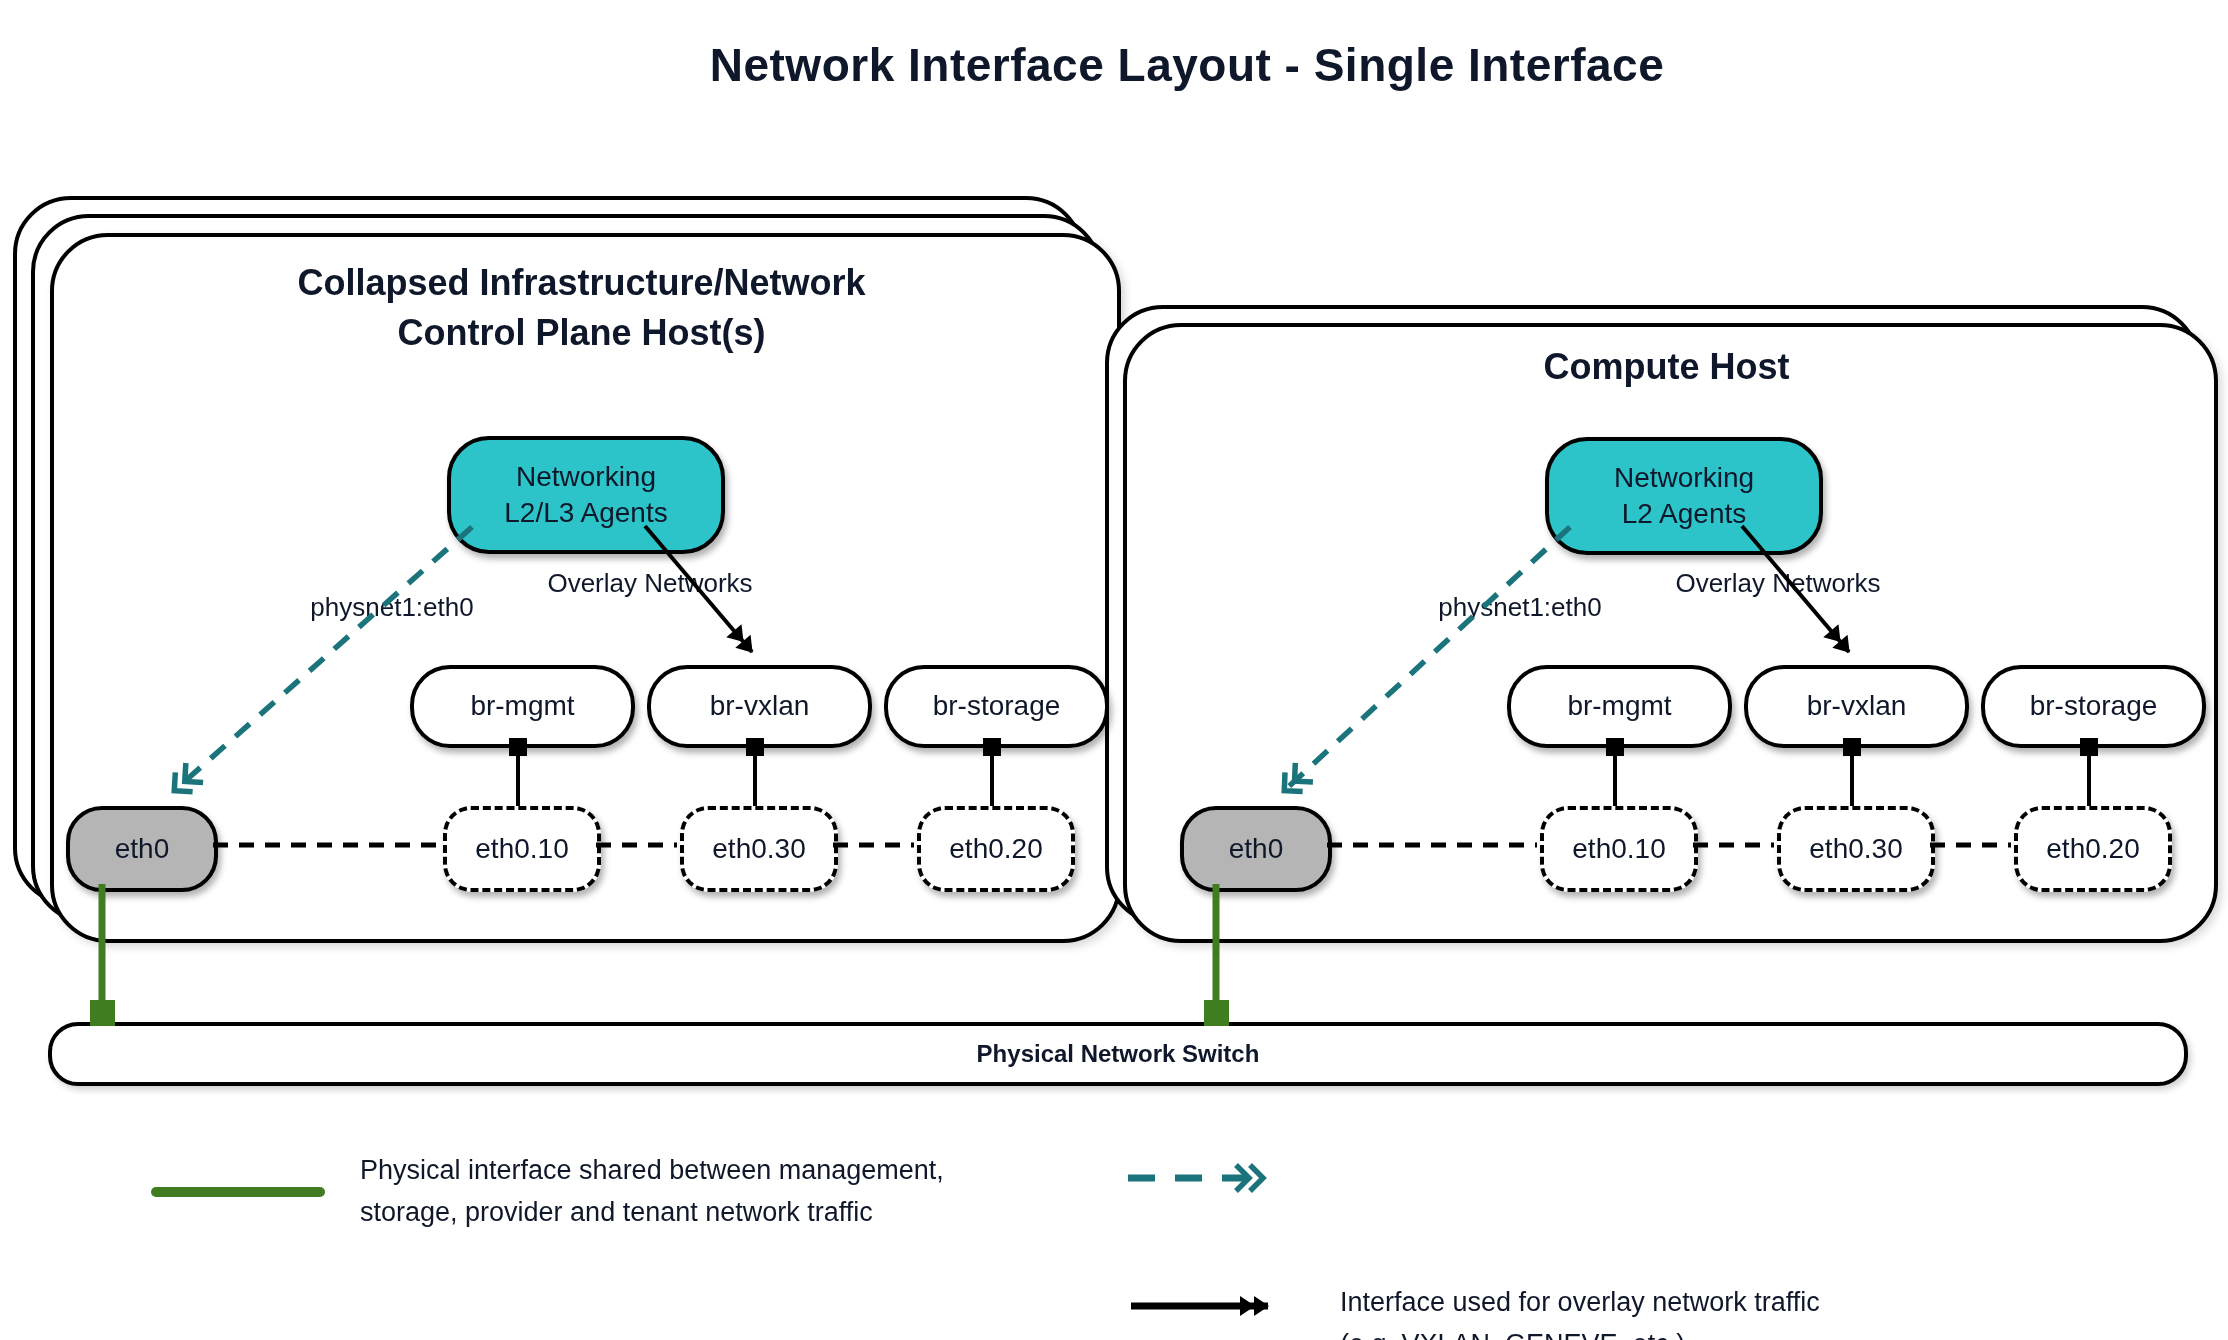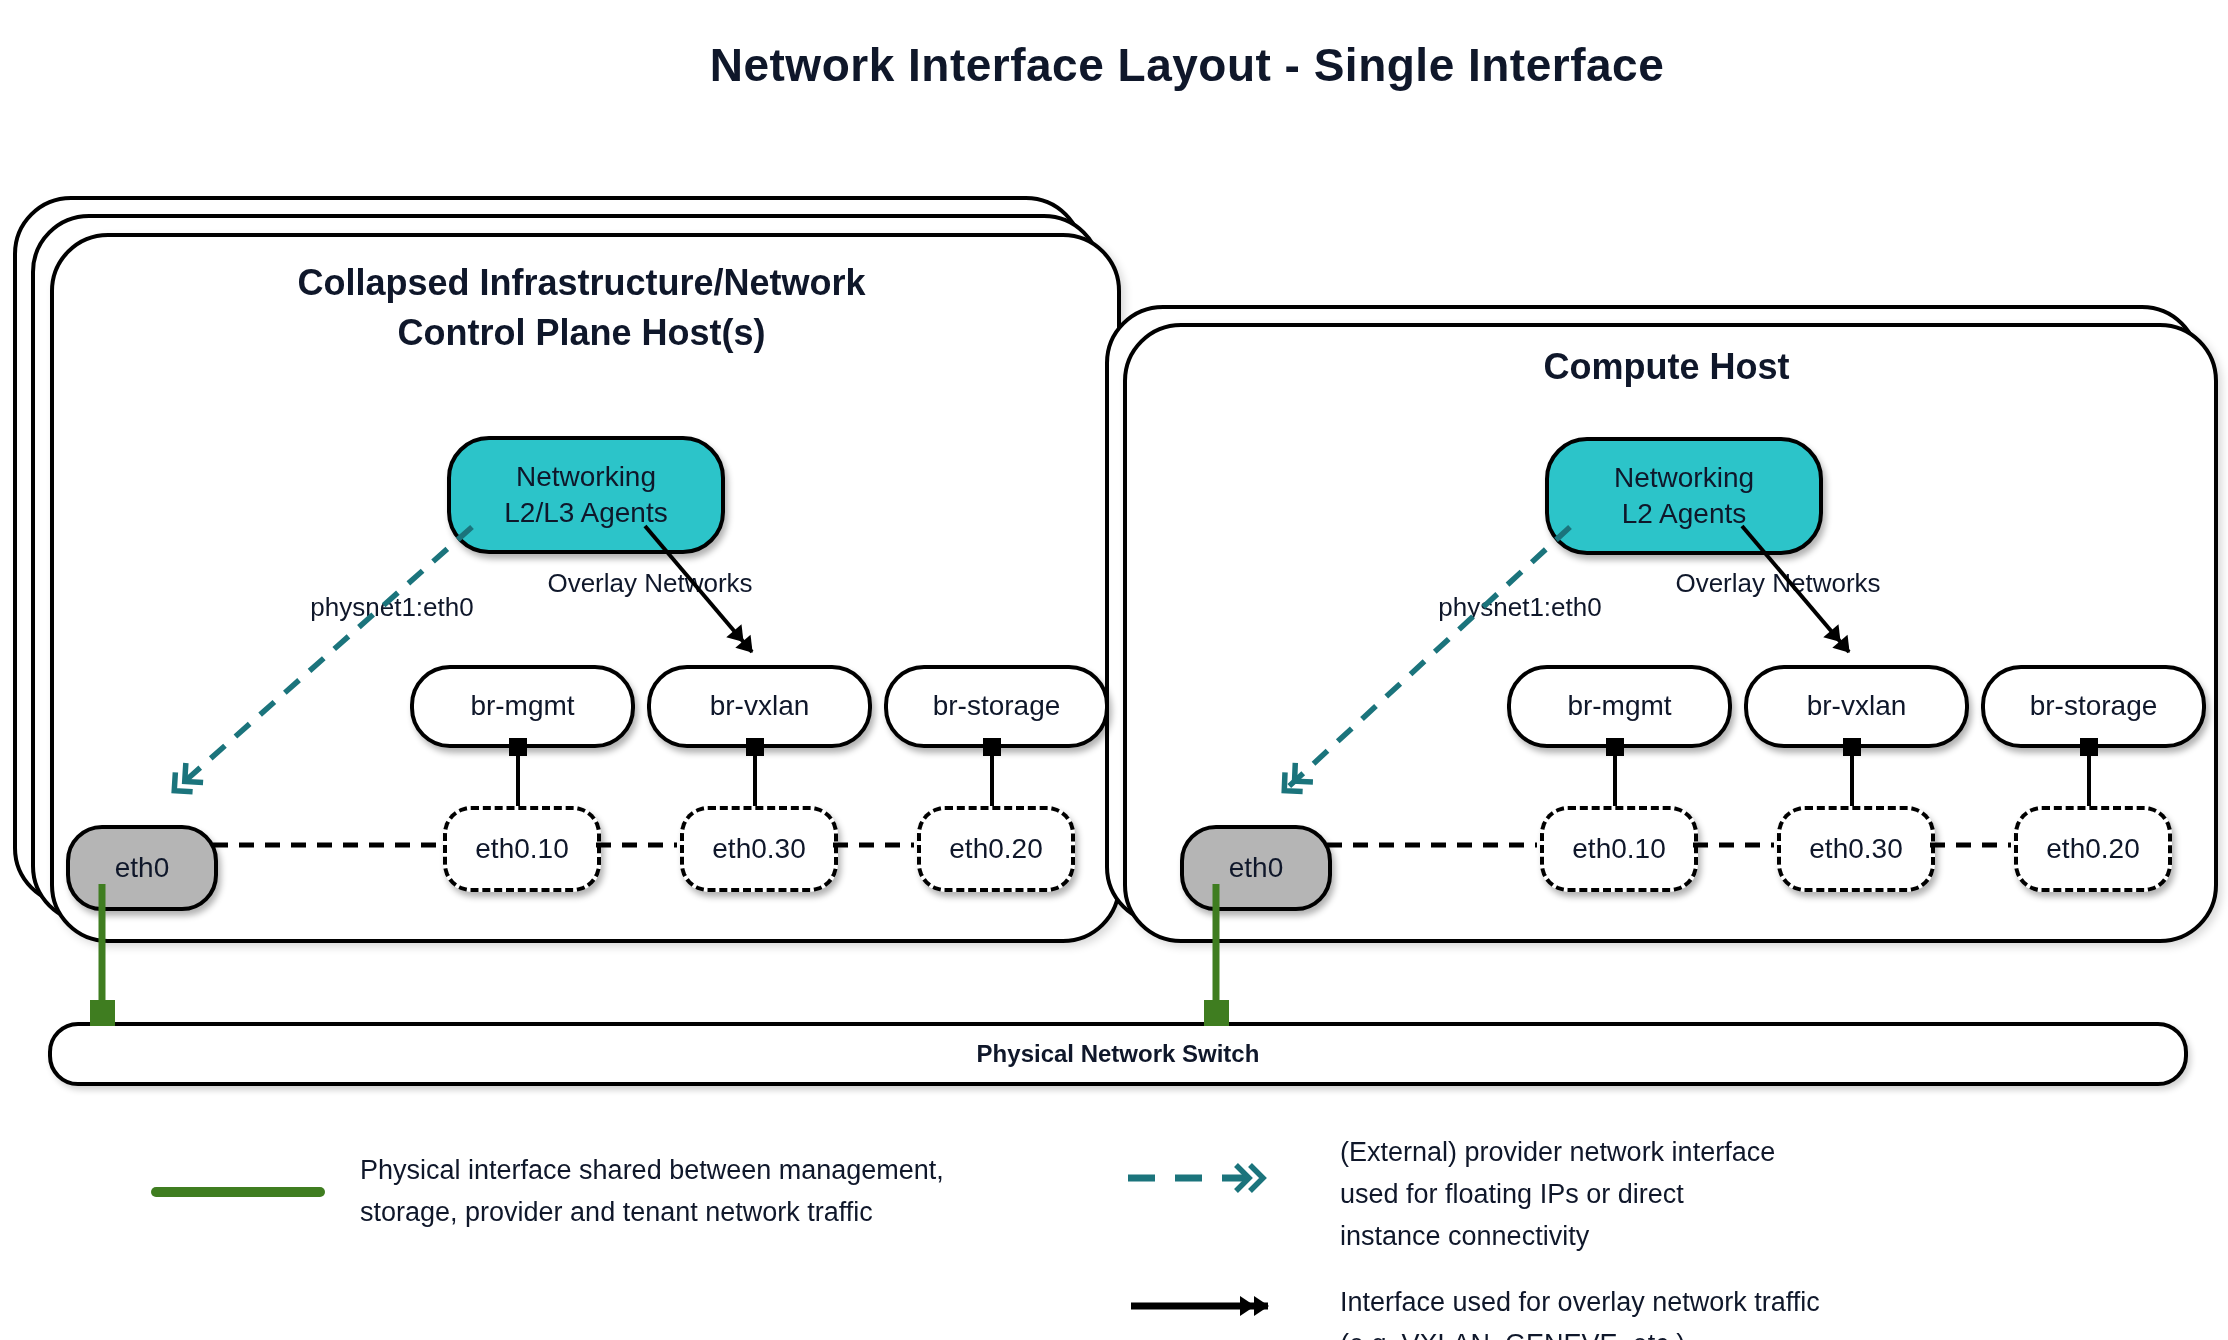--- a/index.html
+++ b/index.html
@@ -21,21 +21,21 @@
     line-height:1.38;white-space:pre-line;
   }
   .node{
     position:absolute;display:flex;align-items:center;justify-content:center;
     text-align:center;background:#fff;border:4px solid #000;
     font-size:28px;line-height:1.3;box-shadow:3px 5px 6px rgba(0,0,0,0.3);
     white-space:pre-line;
   }
   .agent{background:var(--c-teal_fill);border-radius:42px;margin-top:24px;}
   .bridge{border-radius:40px;text-align:center;}
-  .phys{background:var(--c-gray_fill);border-radius:36px;margin-top:19px;}
+  .phys{background:var(--c-gray_fill);border-radius:36px;}
   .vlan{border:4px dashed #000;border-radius:28px;}
   .edge-label{
     position:absolute;font-size:26px;text-align:center;transform:translateX(-50%);
     background:transparent;
   }
   #switch-bar{
     left:48px;top:1022px;width:2132px;height:56px;background:#fff;
     border:4px solid #000;border-radius:30px;display:flex;align-items:center;
     justify-content:center;font-size:24px;font-weight:bold;
     box-shadow:3px 4px 6px rgba(0,0,0,0.18);
@@ -91,23 +91,20 @@
   <div class="node vlan" style="left:1540px;top:806px;width:150px;height:78px;">eth0.10</div>
   <div class="node vlan" style="left:1777px;top:806px;width:150px;height:78px;">eth0.30</div>
   <div class="node vlan" style="left:2014px;top:806px;width:150px;height:78px;">eth0.20</div>
 
   <div id="switch-bar" class="abs">
     <span>Physical Network Switch</span>
   </div>
 
   <div class="legend-text" style="left:360px;top:1150px;">Physical interface shared between management,
 storage, provider and tenant network traffic</div>
-  <div class="legend-text" style="left:1340px;top:1132px;">(External) provider network interface
-used for floating IPs or direct
-instance connectivity</div>
   <div class="legend-text" style="left:1340px;top:1282px;">Interface used for overlay network traffic
 (e.g. VXLAN, GENEVE, etc.)</div>
 
   <svg id="connector-layer" width="2228" height="1340" viewBox="0 0 2228 1340">
     <defs>
       <marker id="teal-head" markerUnits="userSpaceOnUse" markerWidth="38" markerHeight="36" refX="30" refY="17" orient="auto">
         <path d="M4 4 L17 17 L4 30" fill="none" style="stroke:var(--c-teal_stroke);" stroke-width="5.5"></path>
         <path d="M18 4 L31 17 L18 30" fill="none" style="stroke:var(--c-teal_stroke);" stroke-width="5.5"></path>
       </marker>
       <marker id="black-head" markerUnits="userSpaceOnUse" markerWidth="36" markerHeight="26" refX="30" refY="12" orient="auto">

